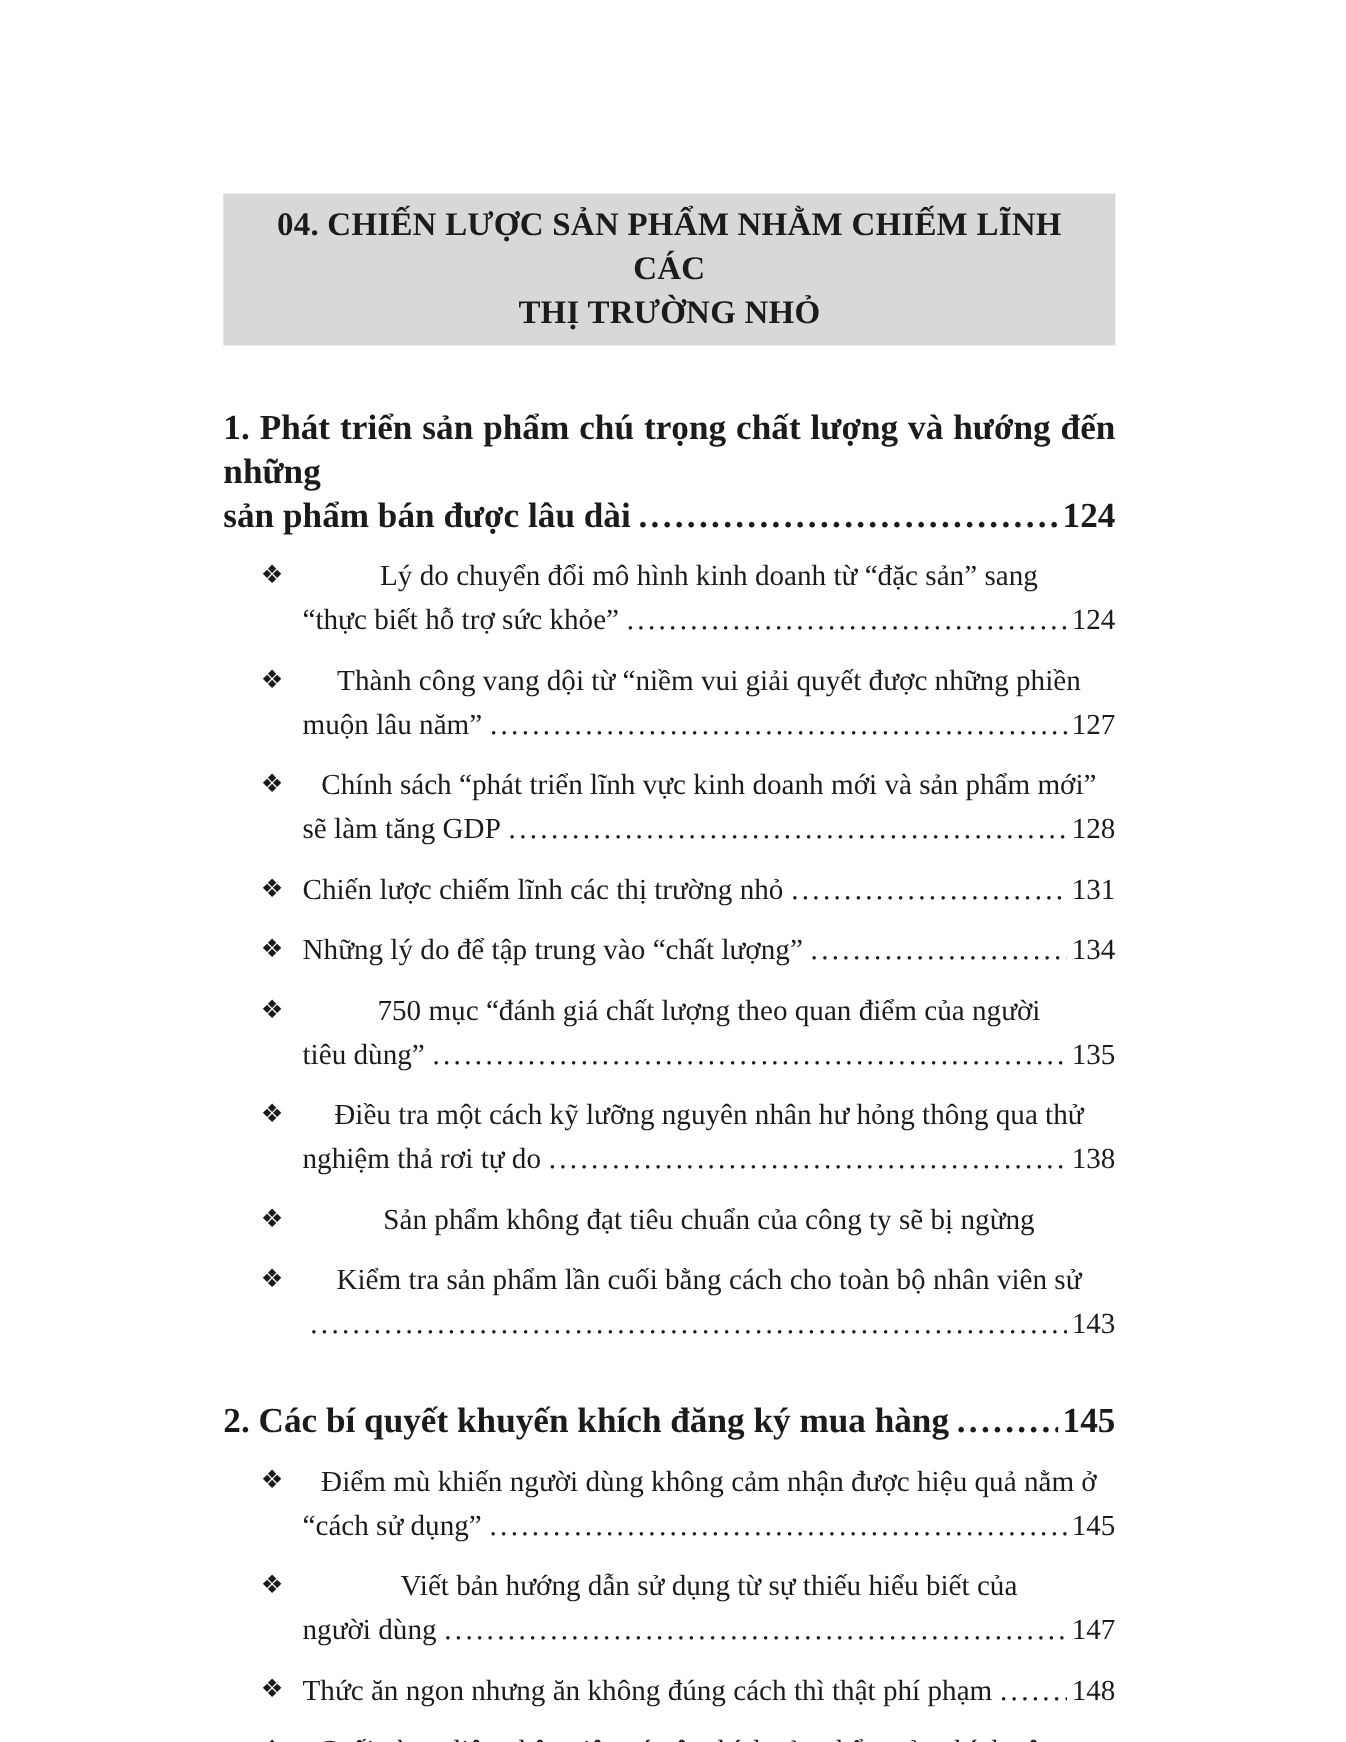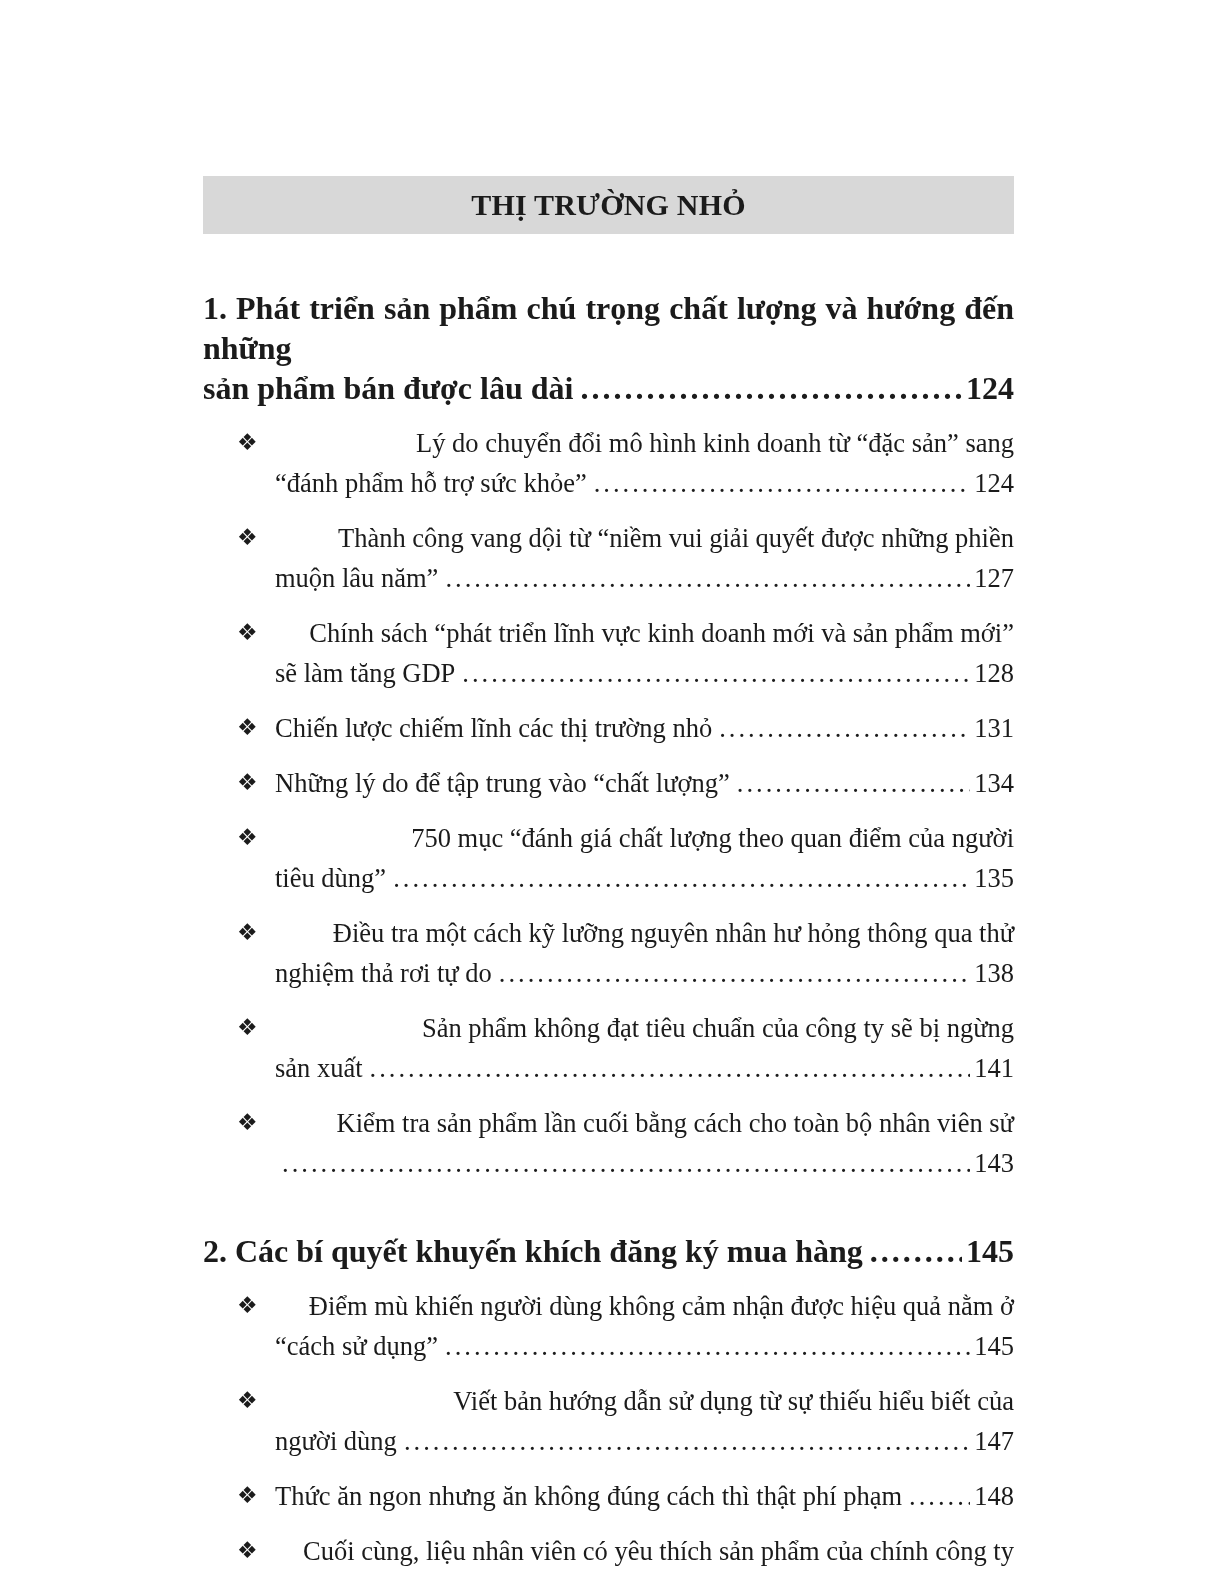--- a/index.html
+++ b/index.html
@@ -43,21 +43,21 @@
     line-height: 40px;
     margin-top: 15px;
     padding-left: 34px;
   }
   .toc-item .bullet {
     flex: 0 0 38px;
     width: 38px;
     font-size: 23px;
   }
   .item-body { flex: 1 1 auto; min-width: 0; }
-  .line { text-align: right; }
+  .line { text-align: center; }
   .jline { text-align: justify; text-align-last: justify; }
   .entry-last {
     display: flex;
     align-items: flex-end;
   }
   .entry-text { white-space: nowrap; }
   .leader {
     flex: 1 1 auto;
     overflow: hidden;
     white-space: nowrap;
@@ -68,37 +68,38 @@
     content: "......................................................................................................................................................................";
     letter-spacing: 3px;
   }
   .pg { white-space: nowrap; }
 </style>
 </head>
 <body>
 
 <div class="page">
   <div class="chapter-header" style="background: rgb(216, 216, 216);">
+    <div>04. CHIẾN LƯỢC SẢN PHẨM NHẰM CHIẾM LĨNH CÁC</div>
     <div>THỊ TRƯỜNG NHỎ</div>
   </div>
   <div id="toc-list">
       <div class="toc-section-heading">
         <div class="line jline">1. Phát triển sản phẩm chú trọng chất lượng và hướng đến những</div>
         <div class="entry-last">
           <span class="entry-text">sản phẩm bán được lâu dài</span>
           <span class="leader"></span>
           <span class="pg">124</span>
         </div>
       </div>
       <div class="toc-item">
         <span class="bullet">❖</span>
         <div class="item-body">
           <div class="line">Lý do chuyển đổi mô hình kinh doanh từ “đặc sản” sang</div>
           <div class="entry-last">
-            <span class="entry-text">“đánh phẩm hỗ trợ sức khỏe”</span>
+            <span class="entry-text">“thực biết hỗ trợ sức khỏe”</span>
             <span class="leader"></span>
             <span class="pg">124</span>
           </div>
         </div>
       </div>
       <div class="toc-item">
         <span class="bullet">❖</span>
         <div class="item-body">
           <div class="line">Thành công vang dội từ “niềm vui giải quyết được những phiền</div>
           <div class="entry-last">
@@ -158,25 +159,20 @@
             <span class="entry-text">nghiệm thả rơi tự do</span>
             <span class="leader"></span>
             <span class="pg">138</span>
           </div>
         </div>
       </div>
       <div class="toc-item">
         <span class="bullet">❖</span>
         <div class="item-body">
           <div class="line">Sản phẩm không đạt tiêu chuẩn của công ty sẽ bị ngừng</div>
-          <div class="entry-last">
-            <span class="entry-text">sản xuất</span>
-            <span class="leader"></span>
-            <span class="pg">141</span>
-          </div>
         </div>
       </div>
       <div class="toc-item">
         <span class="bullet">❖</span>
         <div class="item-body">
           <div class="line">Kiểm tra sản phẩm lần cuối bằng cách cho toàn bộ nhân viên sử</div>
           <div class="entry-last">
             <span class="leader"></span>
             <span class="pg">143</span>
           </div>

